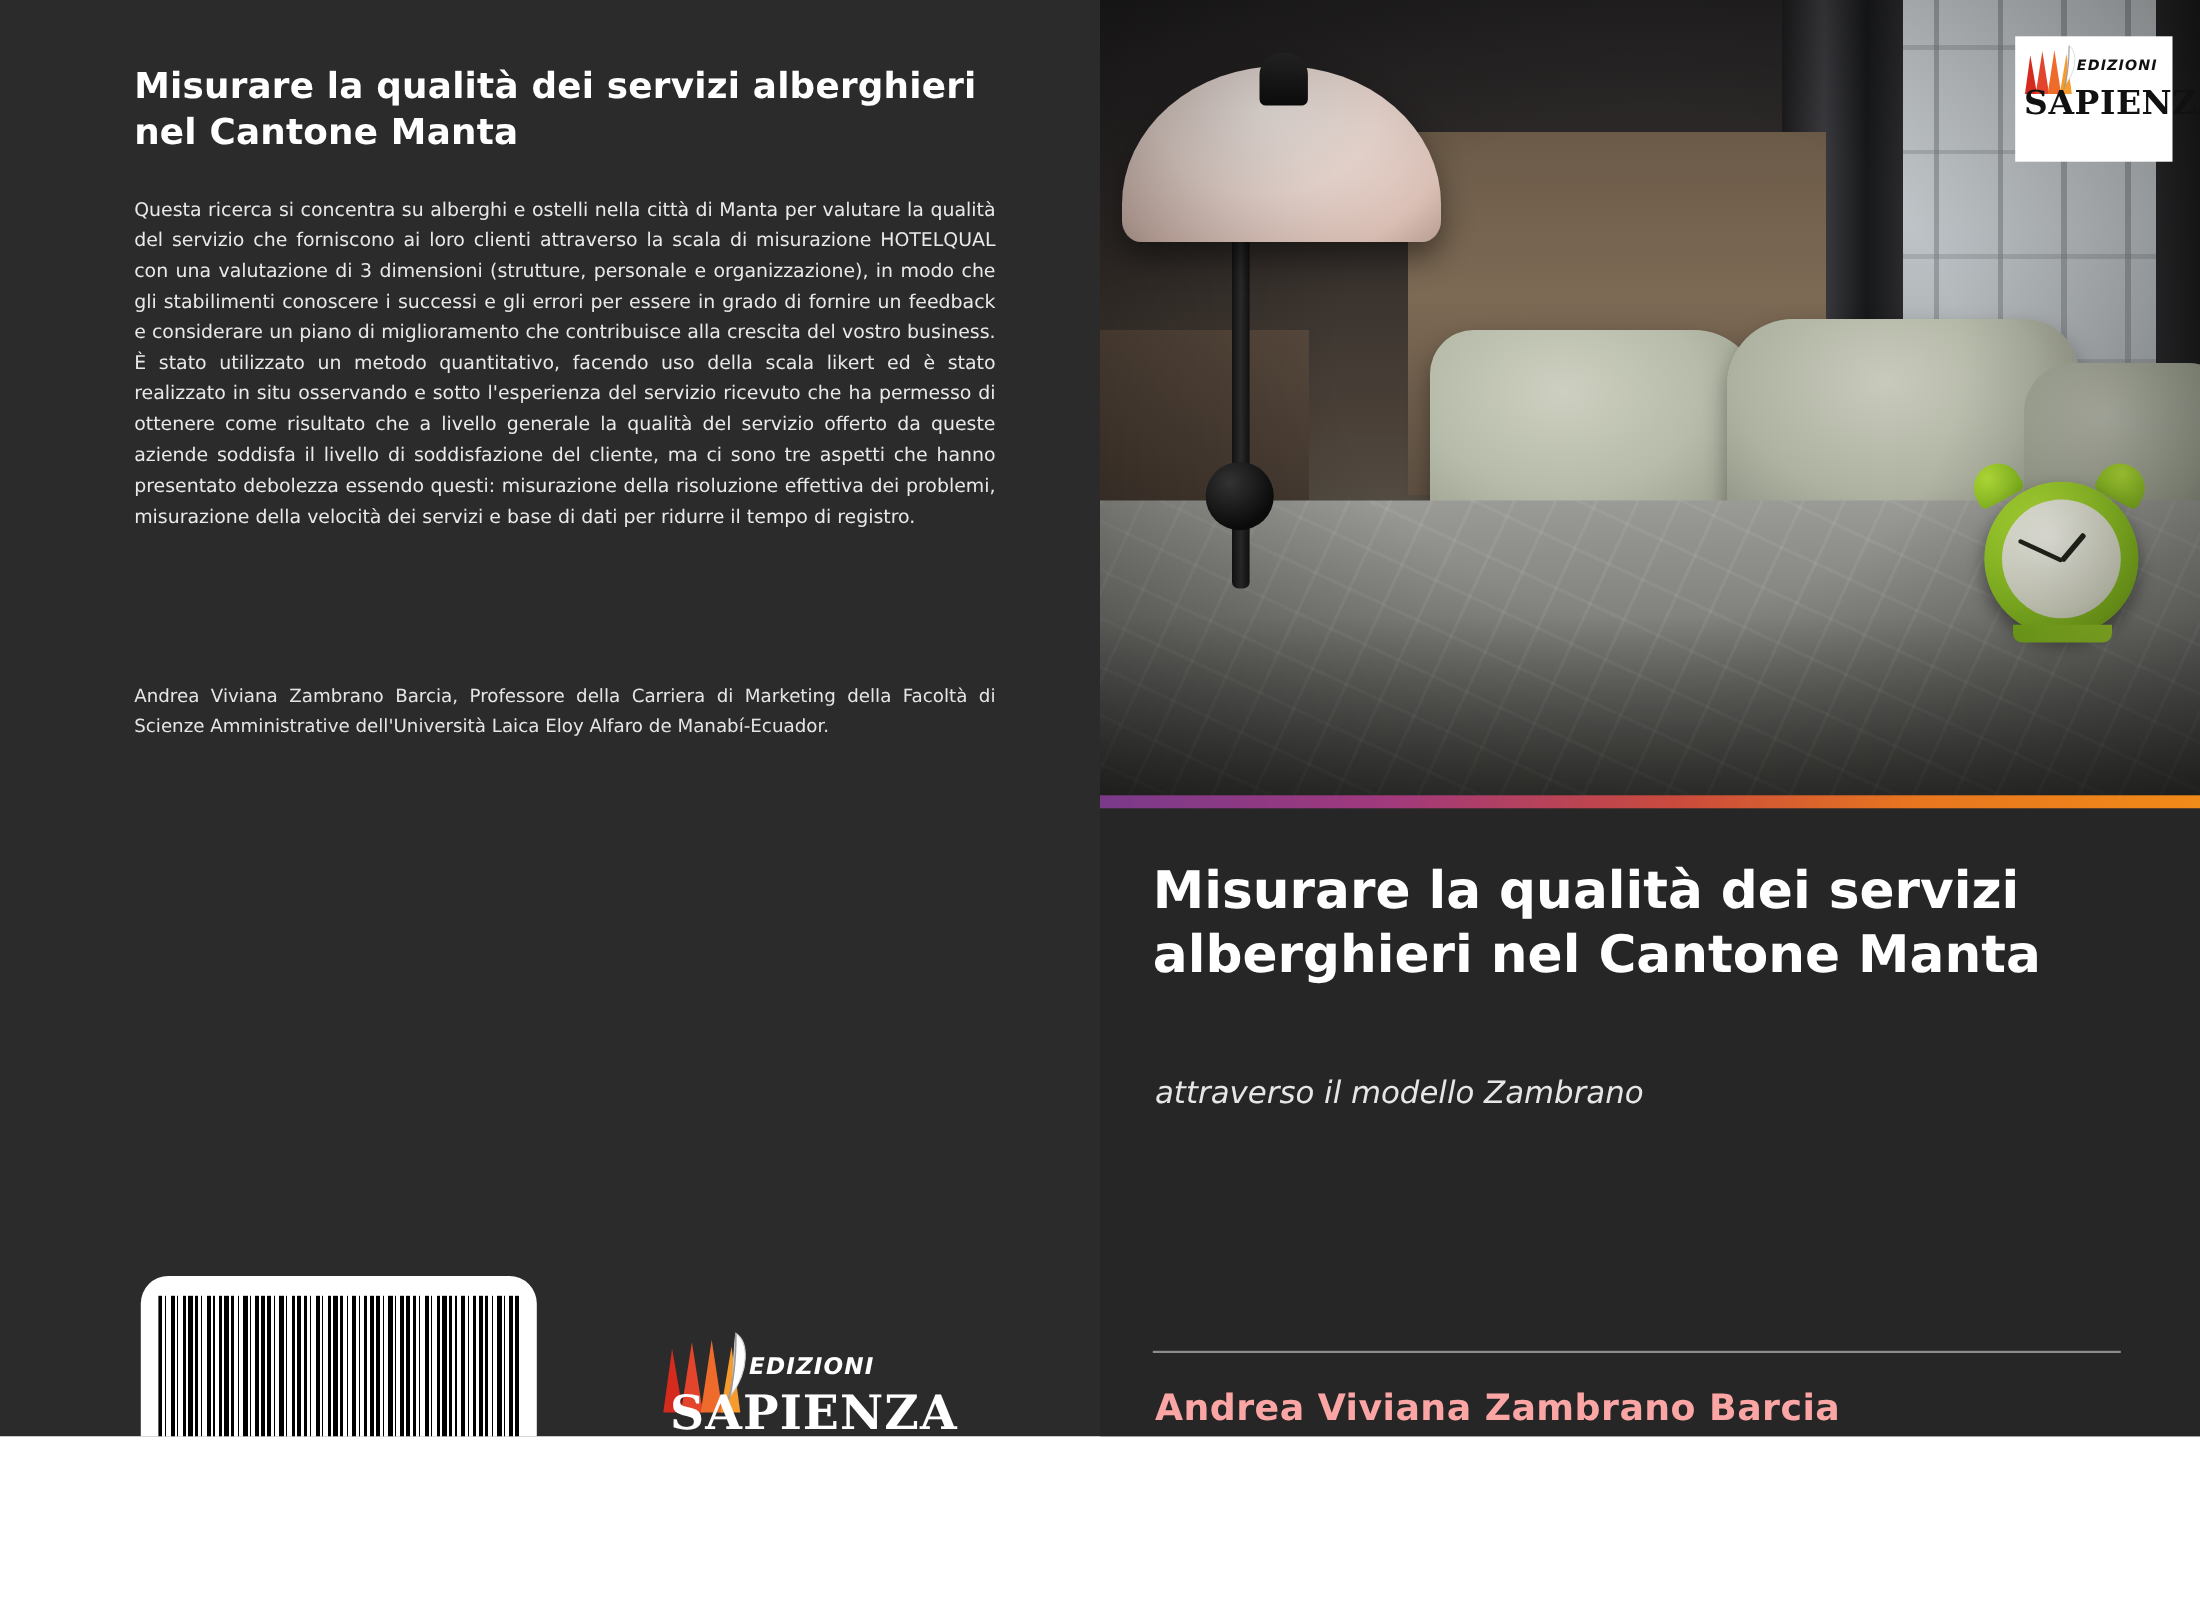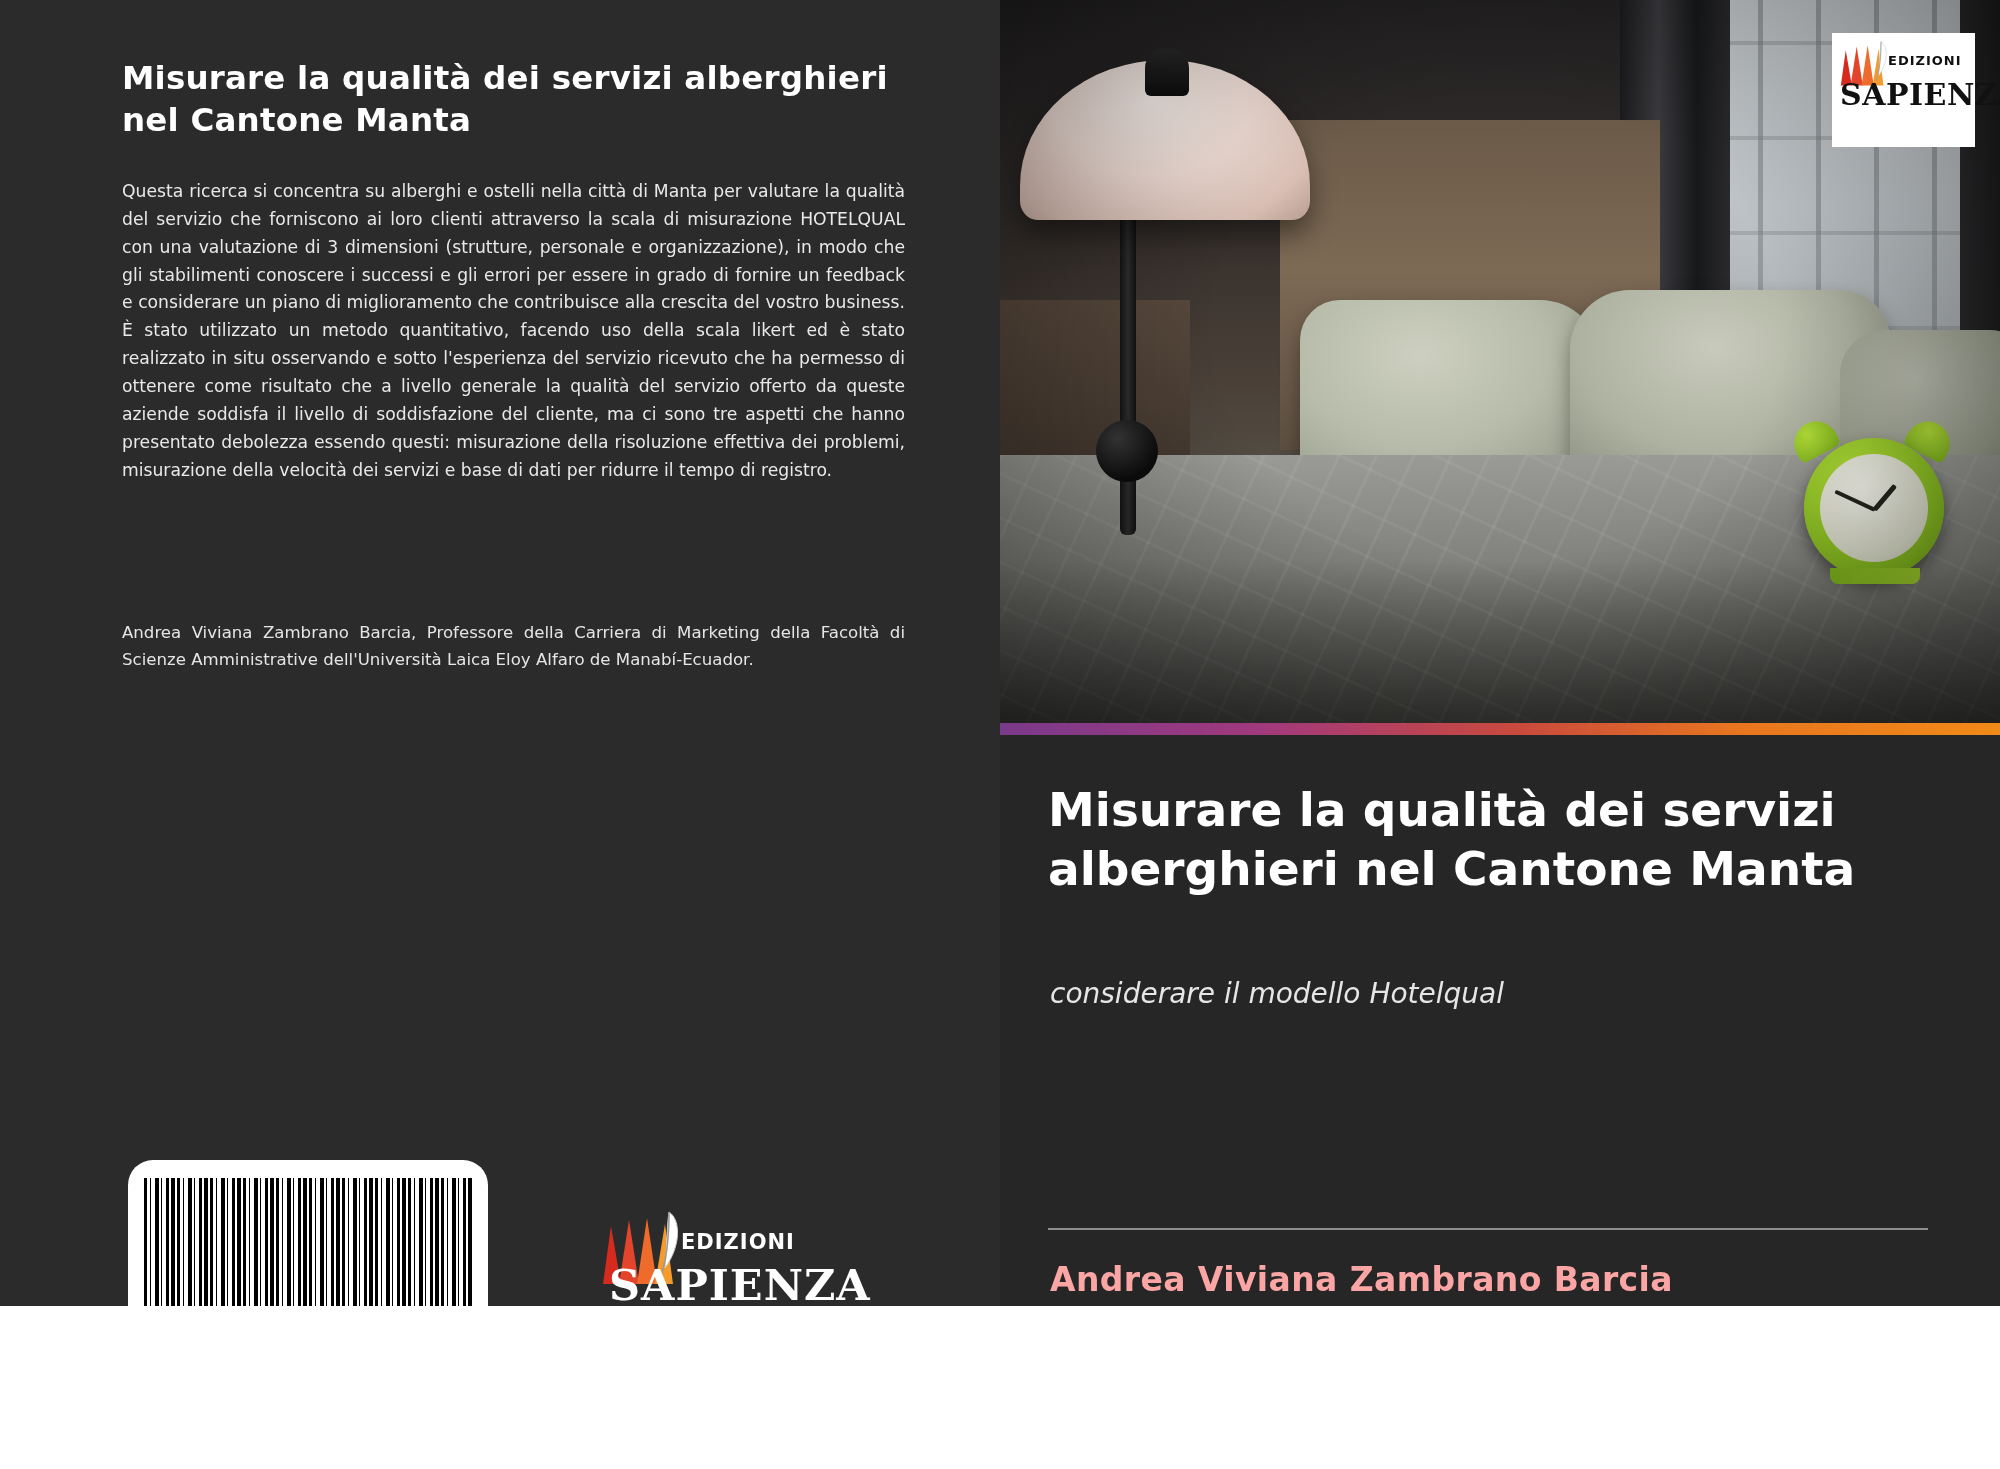--- a/index.html
+++ b/index.html
@@ -120,20 +120,21 @@
     position: absolute;
     left: 0;
     top: 6px;
     width: 92px;
     height: 82px;
   }
   .logo-edizioni {
     position: absolute;
     font-weight: bold;
     letter-spacing: 1px;
+    font-style: italic;
   }
   .logo-sapienza {
     position: absolute;
     font-family: "DejaVu Serif", serif;
     font-weight: bold;
   }
 
   
   .front-cover {
     position: absolute;
@@ -441,21 +442,21 @@
           <div class="logo-sapienza" style="left:8px; top:44px; font-size:30px; color:#111111; letter-spacing:0.5px;">SAPIENZA</div>
         </div>
       </div>
     </div>
 
     <div class="accent-bar"></div>
 
     <div class="front-lower">
       <div class="front-title">Misurare la qualità dei servizi alberghieri nel Cantone Manta</div>
 
-      <div class="front-subtitle">considerare il modello Hotelqual</div>
+      <div class="front-subtitle">attraverso il modello Zambrano</div>
 
       <div class="front-rule"></div>
 
       <div class="front-author">Andrea Viviana Zambrano Barcia</div>
     </div>
   </div>
 
 </div>
 
 </body></html>

